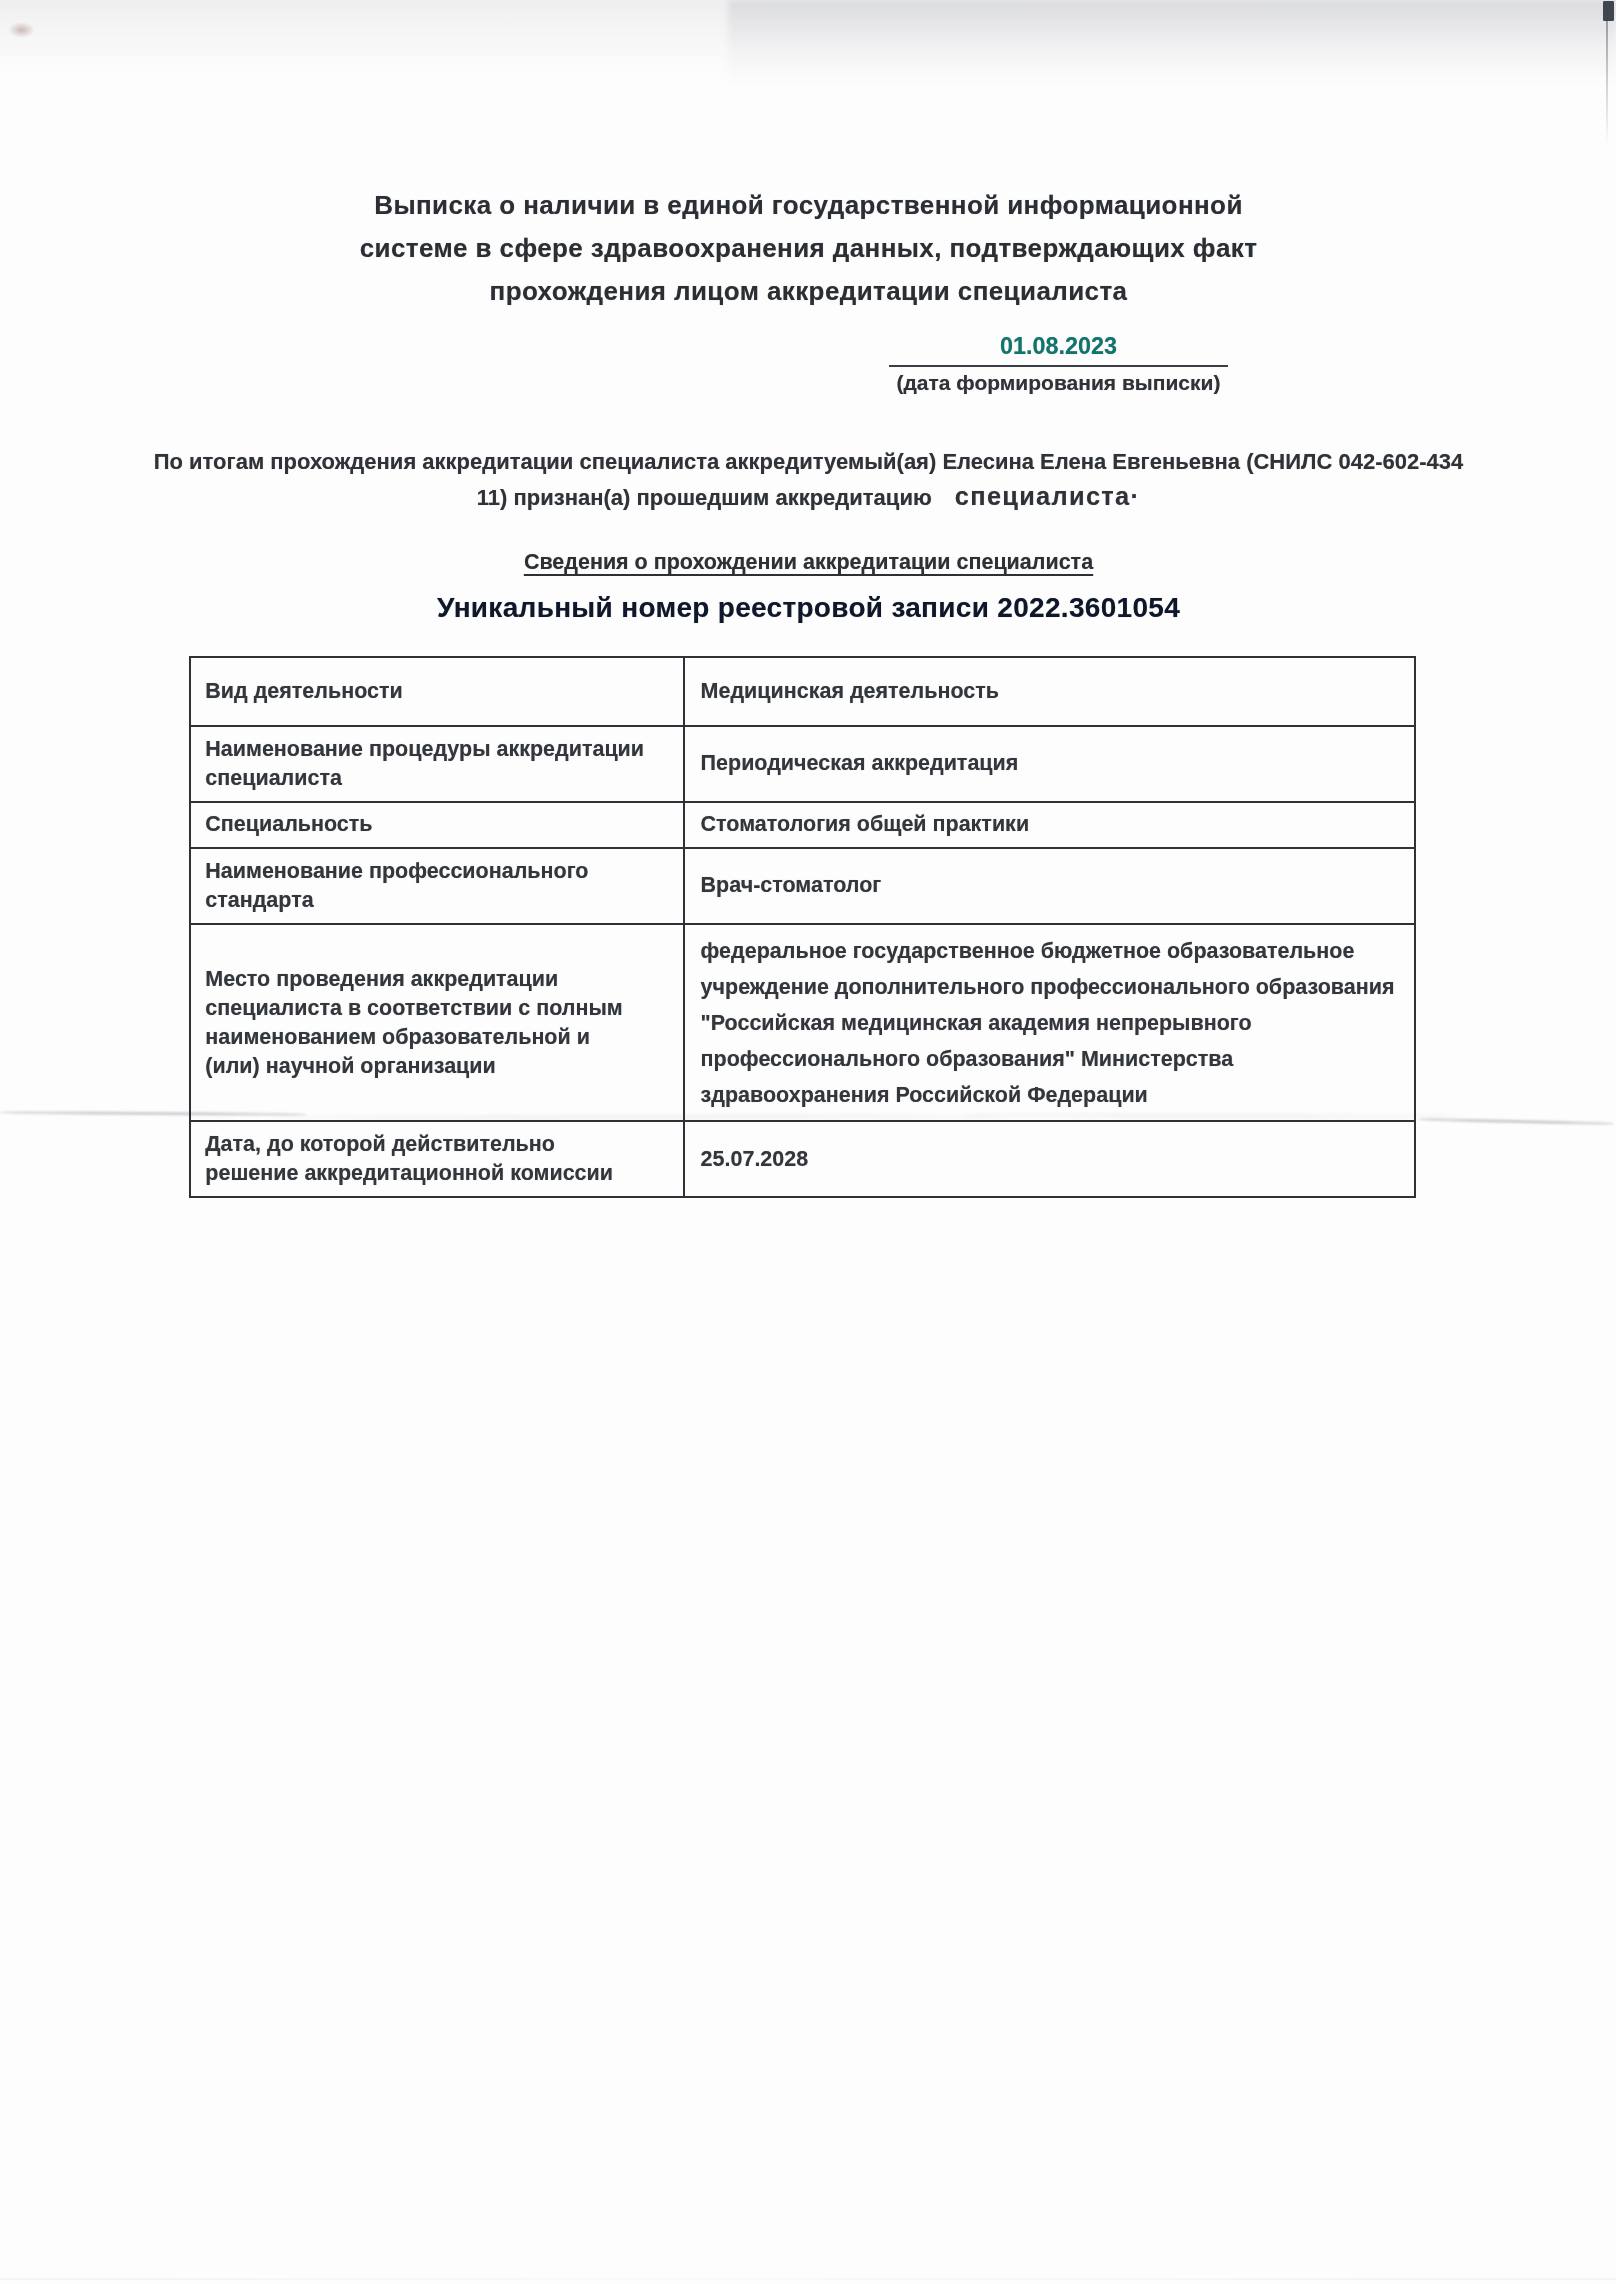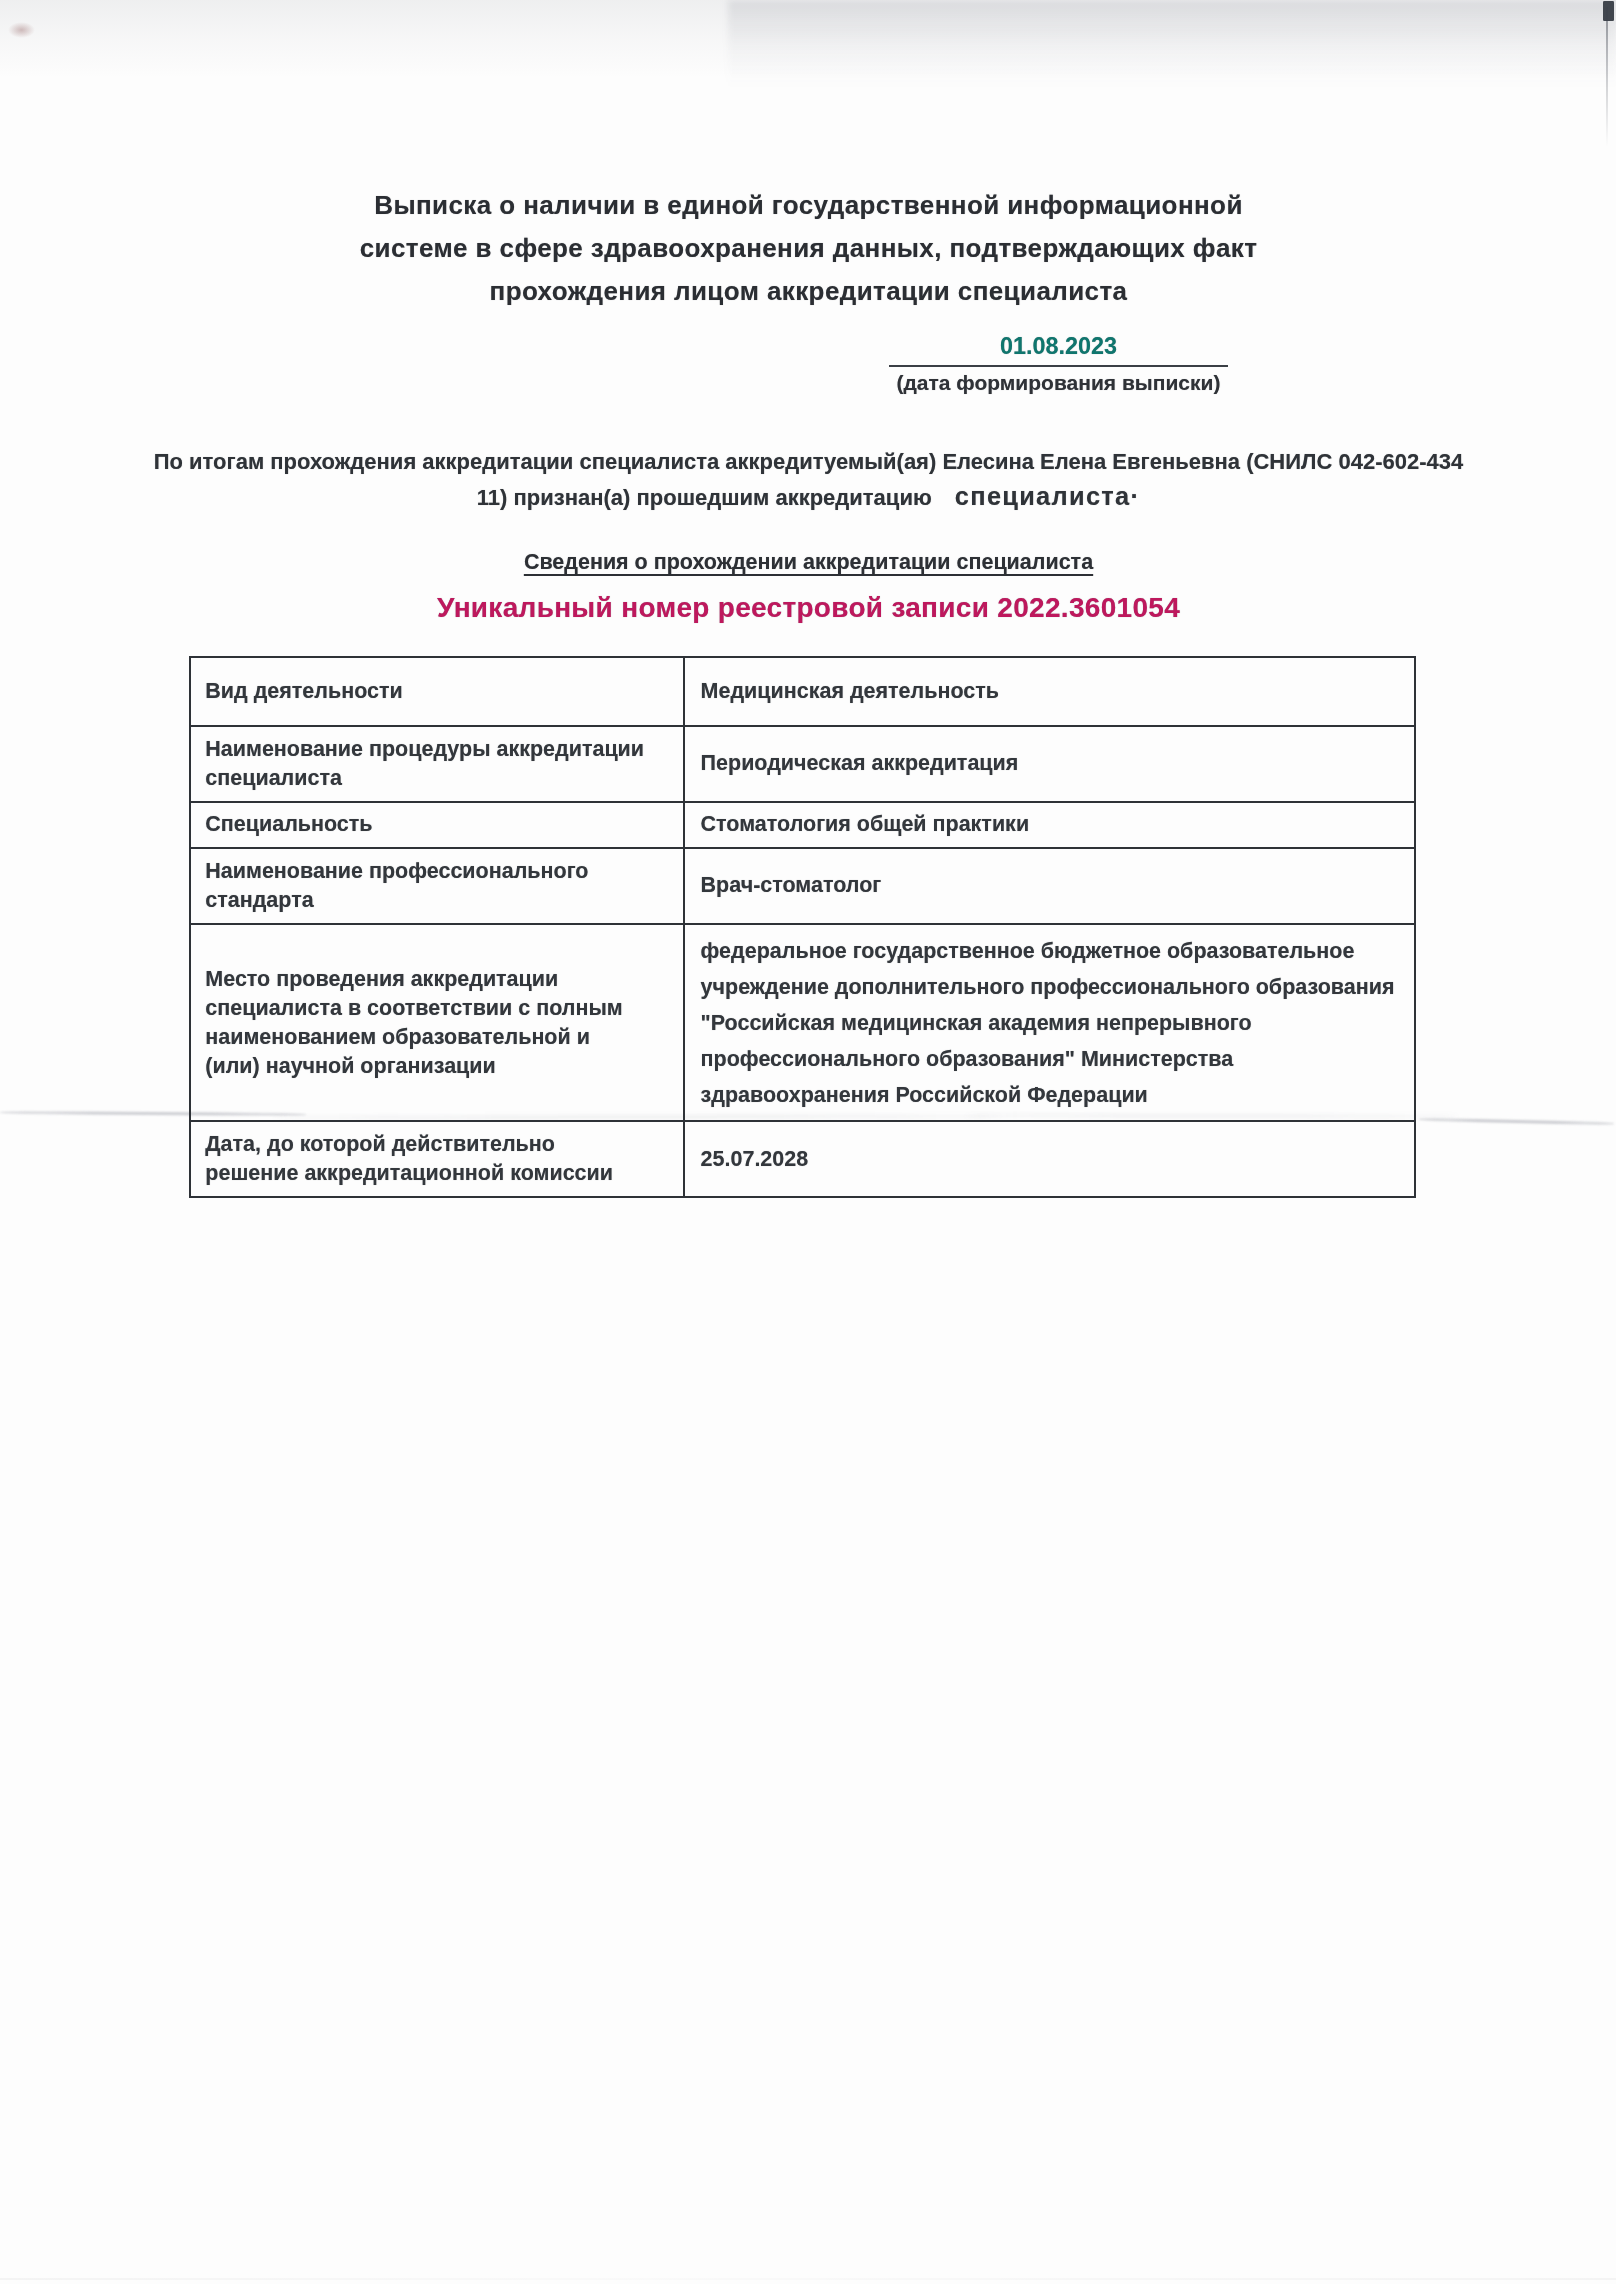--- a/index.html
+++ b/index.html
@@ -48,21 +48,21 @@
 
   .intro { position:absolute; top:444px; left:98px; width:1421px; text-align:center;
     font-size:22px; font-weight:600; line-height:35px; color:#2f3338; }
   .intro-em { font-size:25.4px; letter-spacing:1.3px; margin-left:17px; }
 
   .section-heading { position:absolute; top:550px; left:0; width:100%; text-align:center;
     font-size:21.5px; font-weight:bold; color:#2d3035;
     text-decoration:underline; text-decoration-thickness:1.6px; text-underline-offset:5.2px; }
 
   .registry { position:absolute; top:592px; left:0; width:100%; text-align:center;
-    font-size:28px; font-weight:600; letter-spacing:0.3px; color:#be185d; }
+    font-size:28px; font-weight:600; letter-spacing:0.3px; color:#0f172a; }
 
   table.acc-table { position:absolute; top:656px; left:189px; width:1227px;
     border-collapse:collapse; table-layout:fixed;
     border:2.6px solid #2e3237; }
   .acc-table td { border:2px solid #2e3237; vertical-align:middle;
     font-size:21.5px; font-weight:600; line-height:29px; color:#33373c; }
   .acc-table td.lbl { width:494px; padding:7.8px 36px 7.8px 14.3px; }
   .acc-table td.val { padding:7.8px 17px 7.8px 15.6px; }
   tr.r1 td { height:69px; }
   tr.r2 td { height:60px; }

